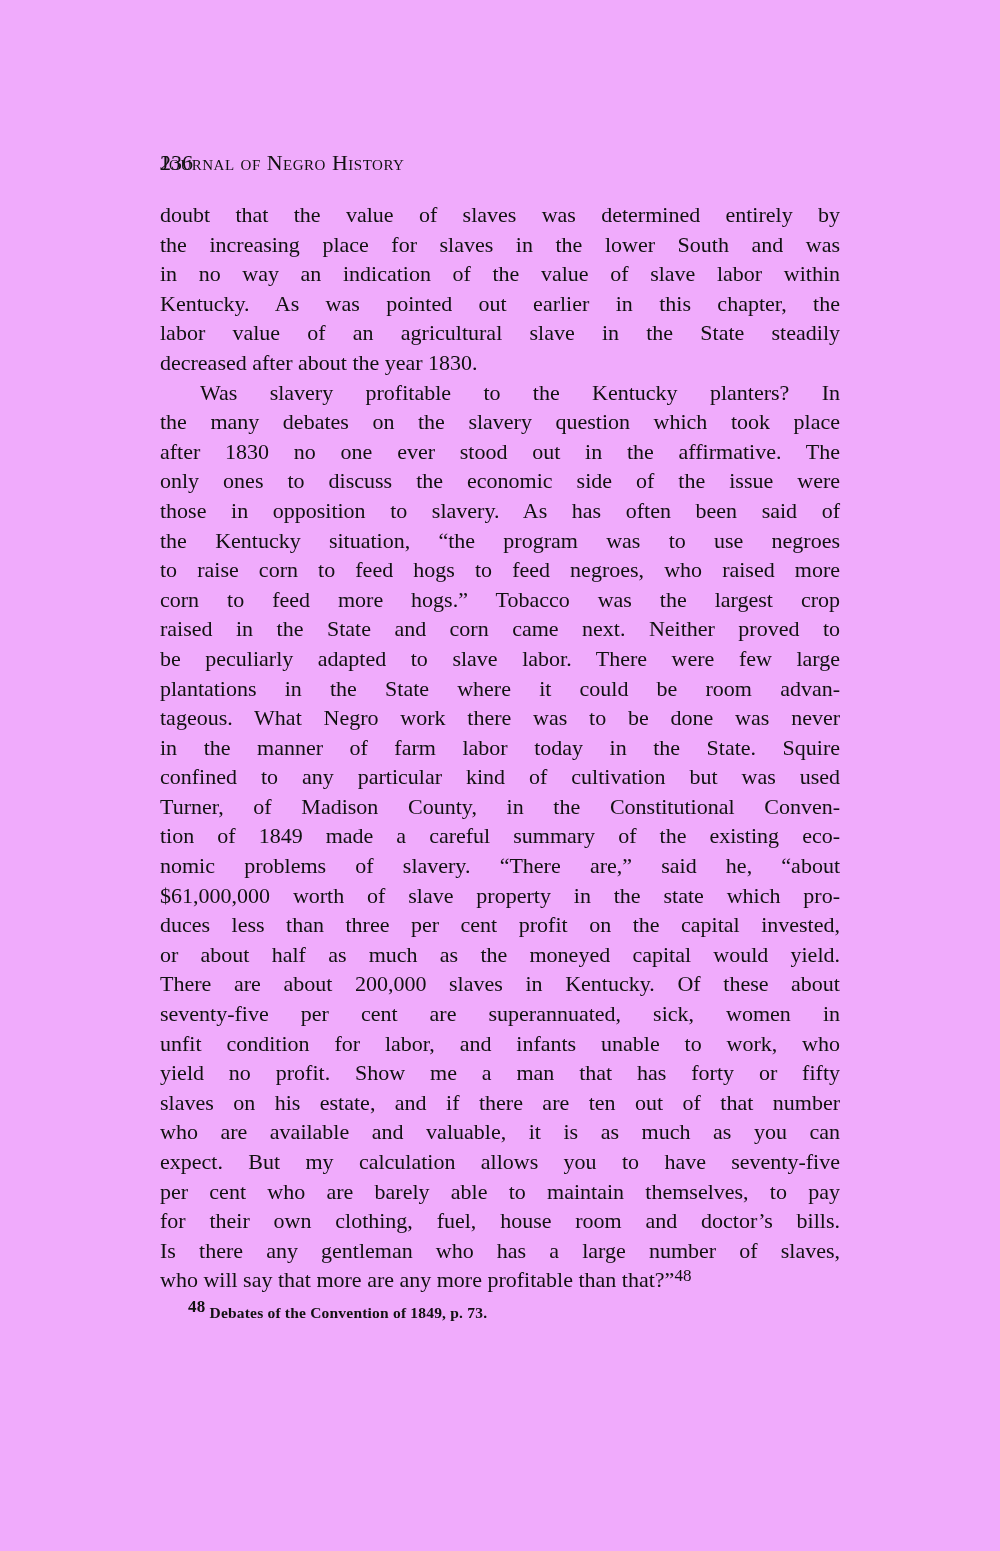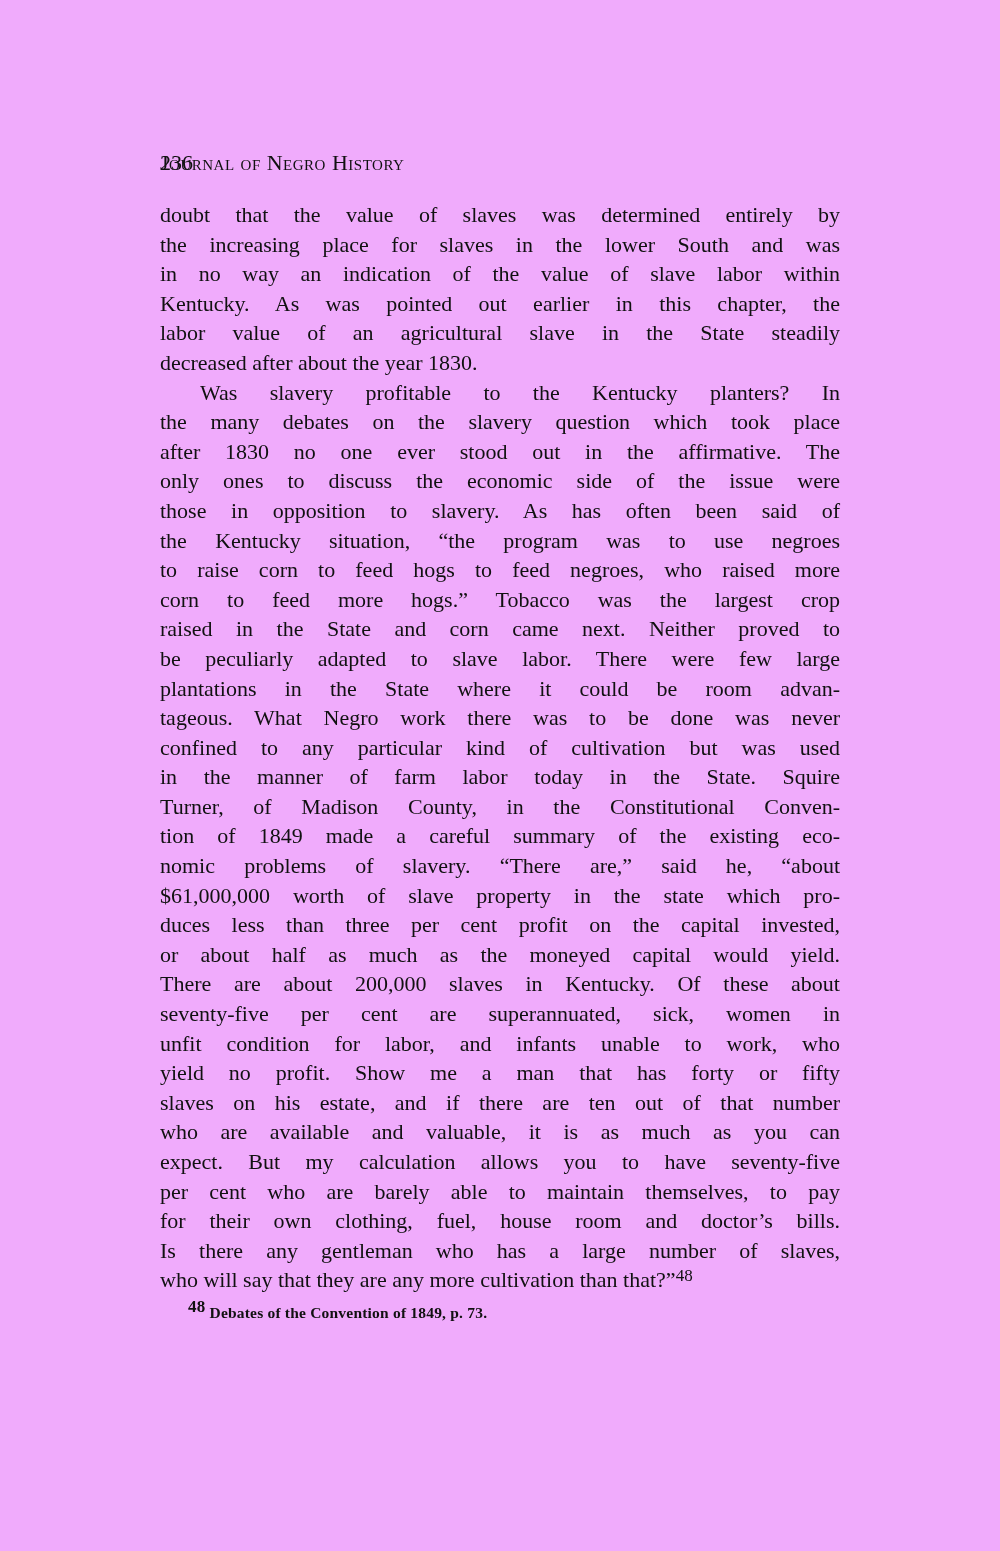--- a/index.html
+++ b/index.html
@@ -53,38 +53,38 @@
     <span class="line">after 1830 no one ever stood out in the affirmative.  The</span>
     <span class="line">only ones to discuss the economic side of the issue were</span>
     <span class="line">those in opposition to slavery.  As has often been said of</span>
     <span class="line">the Kentucky situation, “the program was to use negroes</span>
     <span class="line">to raise corn to feed hogs to feed negroes, who raised more</span>
     <span class="line">corn to feed more hogs.”  Tobacco was the largest crop</span>
     <span class="line">raised in the State and corn came next.  Neither proved to</span>
     <span class="line">be peculiarly adapted to slave labor.  There were few large</span>
     <span class="line">plantations in the State where it could be room advan-</span>
     <span class="line">tageous.  What Negro work there was to be done was never</span>
+    <span class="line">in the manner of farm labor today in the State.  Squire</span>
     <span class="line">confined to any particular kind of cultivation but was used</span>
-    <span class="line">in the manner of farm labor today in the State.  Squire</span>
     <span class="line">Turner, of Madison County, in the Constitutional Conven-</span>
     <span class="line">tion of 1849 made a careful summary of the existing eco-</span>
     <span class="line">nomic problems of slavery.  “There are,” said he, “about</span>
     <span class="line">$61,000,000 worth of slave property in the state which pro-</span>
     <span class="line">duces less than three per cent profit on the capital invested,</span>
     <span class="line">or about half as much as the moneyed capital would yield.</span>
     <span class="line">There are about 200,000 slaves in Kentucky.  Of these about</span>
     <span class="line">seventy-five per cent are superannuated, sick, women in</span>
     <span class="line">unfit condition for labor, and infants unable to work, who</span>
     <span class="line">yield no profit.  Show me a man that has forty or fifty</span>
     <span class="line">slaves on his estate, and if there are ten out of that number</span>
     <span class="line">who are available and valuable, it is as much as you can</span>
     <span class="line">expect.  But my calculation allows you to have seventy-five</span>
     <span class="line">per cent who are barely able to maintain themselves, to pay</span>
     <span class="line">for their own clothing, fuel, house room and doctor’s bills.</span>
     <span class="line">Is there any gentleman who has a large number of slaves,</span>
-    <span class="line last"><span>who will say that they are any more cultivation than that?”</span><sup>48</sup></span>
+    <span class="line last"><span>who will say that more are any more profitable than that?”</span><sup>48</sup></span>
   </div>
 
   <div class="footnote">
     <sup>48</sup>
     <span>Debates of the Convention of 1849, p. 73.</span>
   </div>
 </div>
 
 </body></html>

